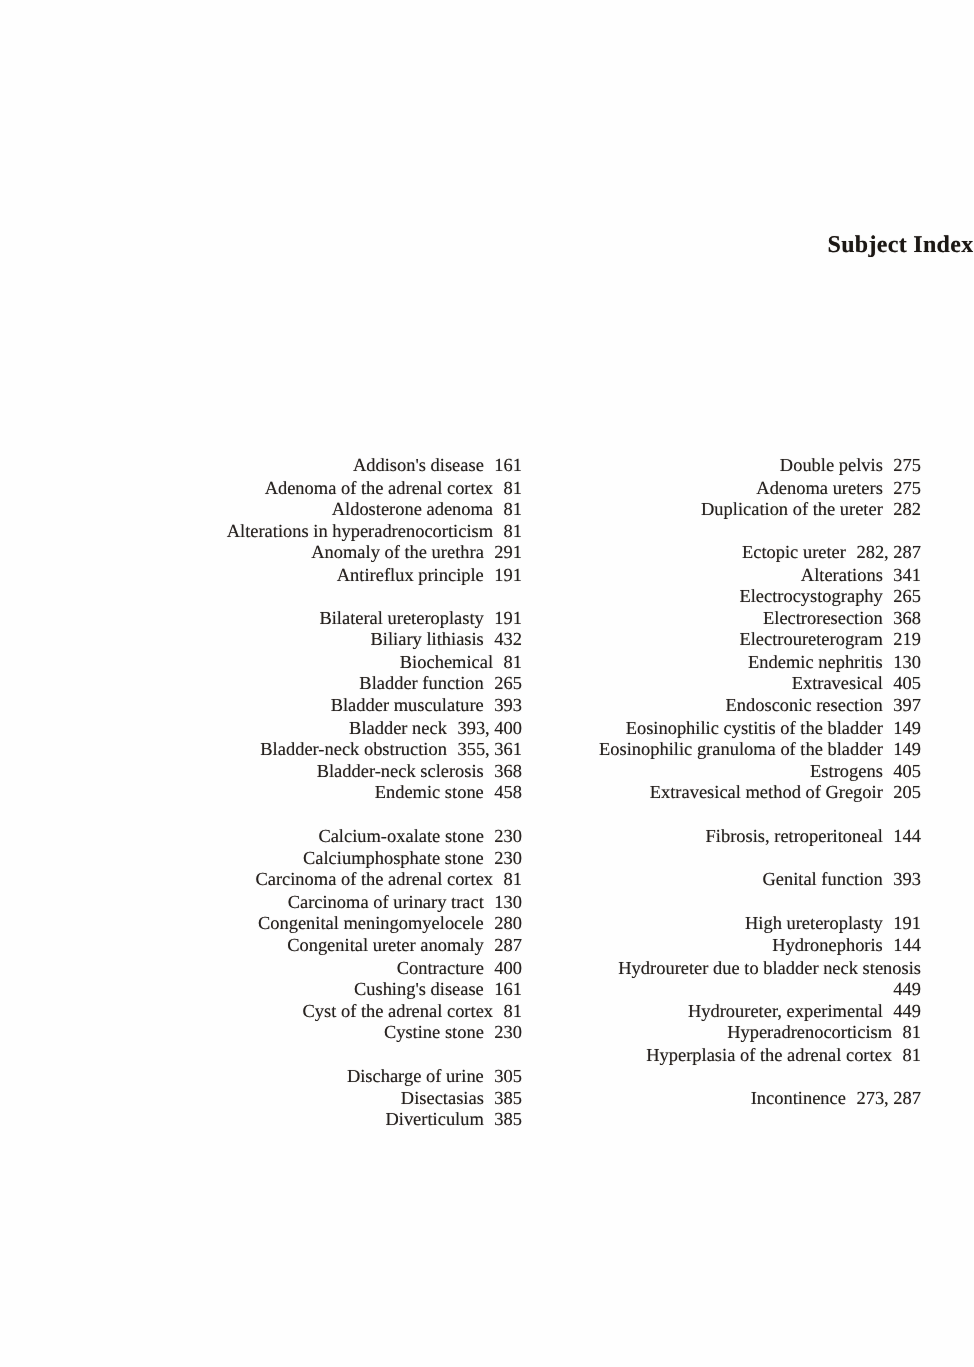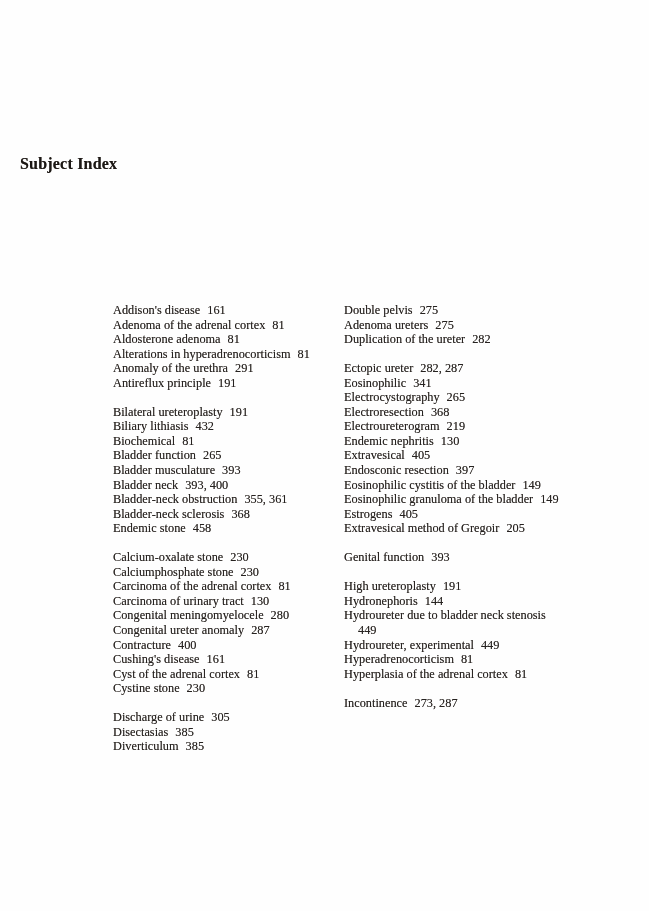--- a/index.html
+++ b/index.html
@@ -14,30 +14,31 @@
     background: #fefefe;
     overflow: hidden;
     font-family: "Liberation Serif", "DejaVu Serif", serif;
     color: #262220;
   }
   .page-title {
     position: absolute;
     top: 155px;
     left: 20px;
     right: 0;
-    text-align: left;
+    text-align: right;
     font-size: 16px;
     font-weight: bold;
     letter-spacing: 0.2px;
     color: #1b1714;
     text-shadow: 0 0 0.5px rgba(40,30,20,0.55);
   }
   .index-col {
     position: absolute;
     top: 303px;
+    text-align: right;
   }
   .col-left  { left: 113px; width: 235px; }
   .col-right { left: 344px; width: 270px; }
   .index-group {
     margin-bottom: 14.55px; 
   }
   .index-line {
     font-size: 12.3px;
     line-height: 14.55px;
     height: 14.55px;
@@ -97,31 +98,34 @@
     </div>
 
   <div class="index-col col-right">
       <div class="index-group">
         <div class="index-line"><span class="term">Double pelvis</span><span class="pages">275</span></div>
         <div class="index-line"><span class="term">Adenoma ureters</span><span class="pages">275</span></div>
         <div class="index-line"><span class="term">Duplication of the ureter</span><span class="pages">282</span></div>
       </div>
       <div class="index-group">
         <div class="index-line"><span class="term">Ectopic ureter</span><span class="pages">282, 287</span></div>
-        <div class="index-line"><span class="term">Eosinophilic</span><span class="pages">341</span></div>
+        <div class="index-line"><span class="term">Alterations</span><span class="pages">341</span></div>
         <div class="index-line"><span class="term">Electrocystography</span><span class="pages">265</span></div>
         <div class="index-line"><span class="term">Electroresection</span><span class="pages">368</span></div>
         <div class="index-line"><span class="term">Electroureterogram</span><span class="pages">219</span></div>
         <div class="index-line"><span class="term">Endemic nephritis</span><span class="pages">130</span></div>
         <div class="index-line"><span class="term">Extravesical</span><span class="pages">405</span></div>
         <div class="index-line"><span class="term">Endosconic resection</span><span class="pages">397</span></div>
         <div class="index-line"><span class="term">Eosinophilic cystitis of the bladder</span><span class="pages">149</span></div>
         <div class="index-line"><span class="term">Eosinophilic granuloma of the bladder</span><span class="pages">149</span></div>
         <div class="index-line"><span class="term">Estrogens</span><span class="pages">405</span></div>
         <div class="index-line"><span class="term">Extravesical method of Gregoir</span><span class="pages">205</span></div>
+      </div>
+      <div class="index-group">
+        <div class="index-line"><span class="term">Fibrosis, retroperitoneal</span><span class="pages">144</span></div>
       </div>
       <div class="index-group">
         <div class="index-line"><span class="term">Genital function</span><span class="pages">393</span></div>
       </div>
       <div class="index-group">
         <div class="index-line"><span class="term">High ureteroplasty</span><span class="pages">191</span></div>
         <div class="index-line"><span class="term">Hydronephoris</span><span class="pages">144</span></div>
         <div class="index-line"><span class="term">Hydroureter due to bladder neck stenosis</span></div>
         <div class="index-line"><span class="pages cont-pages">449</span></div>
         <div class="index-line"><span class="term">Hydroureter, experimental</span><span class="pages">449</span></div>

